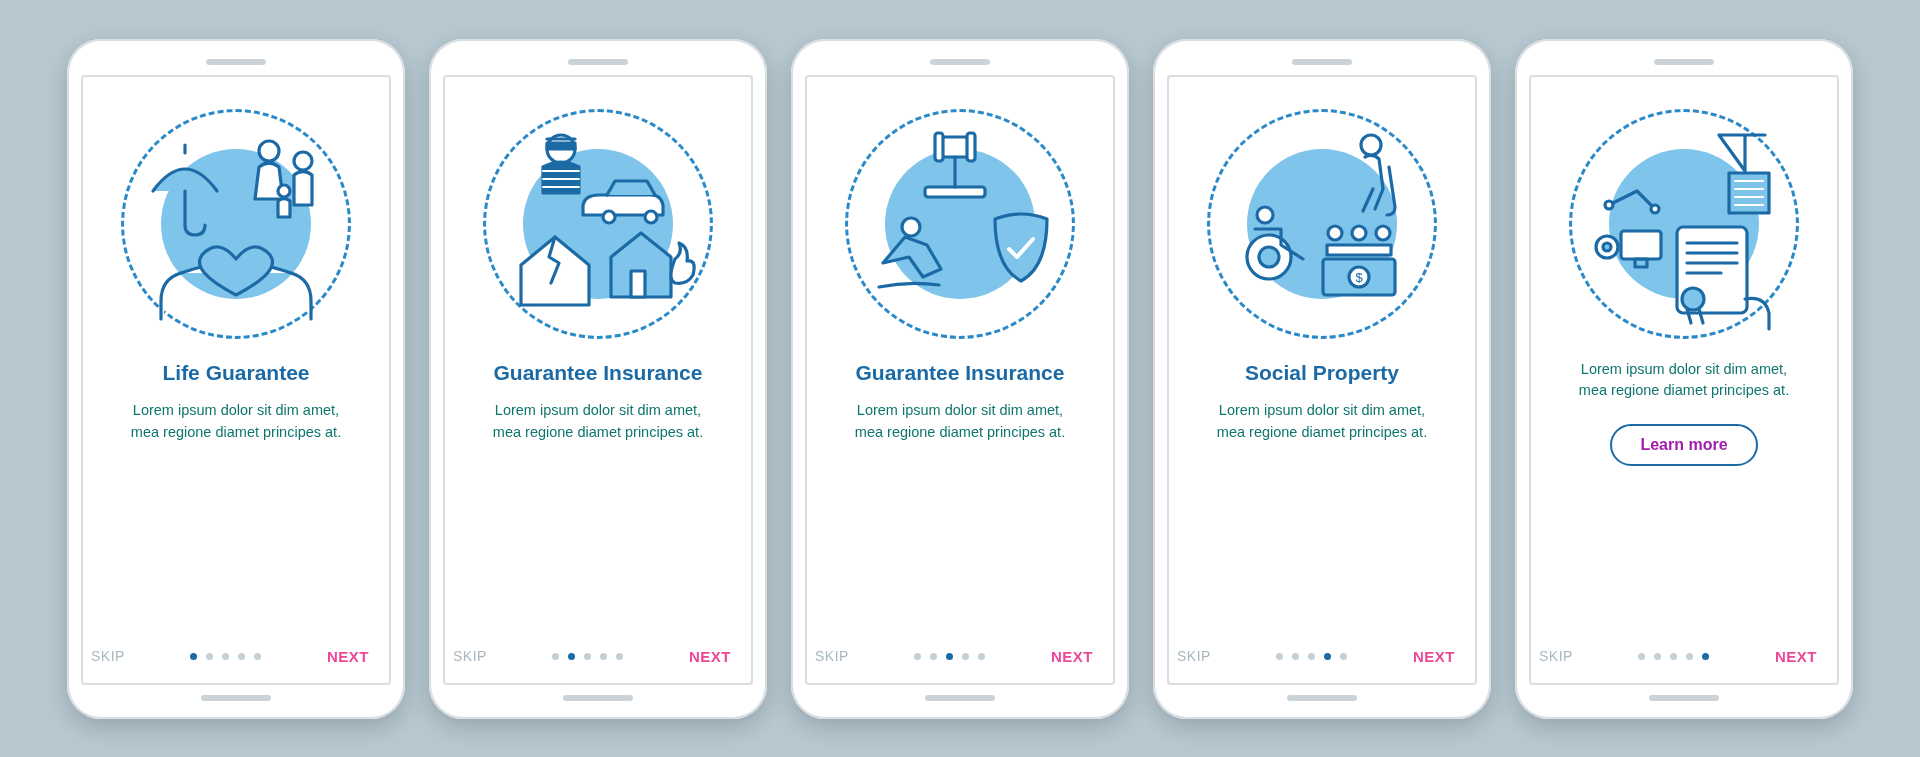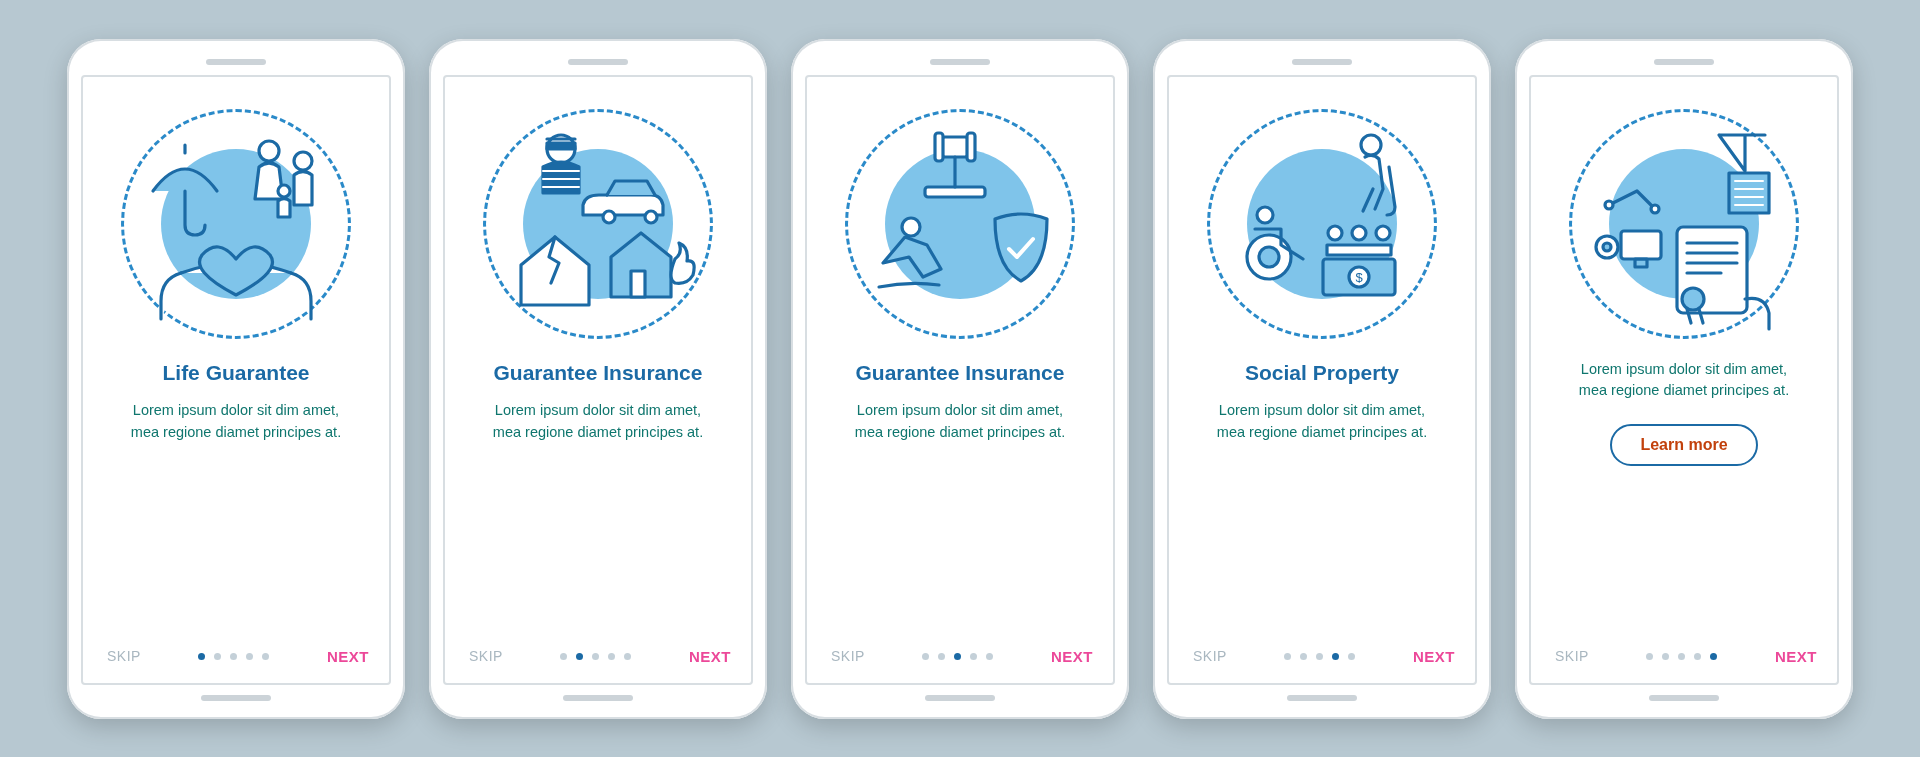--- a/index.html
+++ b/index.html
@@ -83,32 +83,32 @@
   .desc {
     color: #0f766e;
     font-size: 14.5px;
     text-align: center;
     line-height: 1.5;
     padding: 0 16px;
   }
   .learn-more {
     margin-top: 22px;
     border: 2.5px solid #1b6aa5;
-    color: #c2410c;
+    color: #a21caf;
     background: #fff;
     font-weight: 700;
     font-size: 16px;
     padding: 10px 28px;
     border-radius: 999px;
     cursor: pointer;
   }
   .nav-bar {
     position: absolute;
     bottom: 18px;
-    left: 24px;
+    left: 8px;
     right: 20px;
     display: flex;
     align-items: center;
     justify-content: space-between;
   }
   .skip {
     color: #a9b7c0;
     font-size: 14px;
     letter-spacing: 0.5px;
     cursor: pointer;

